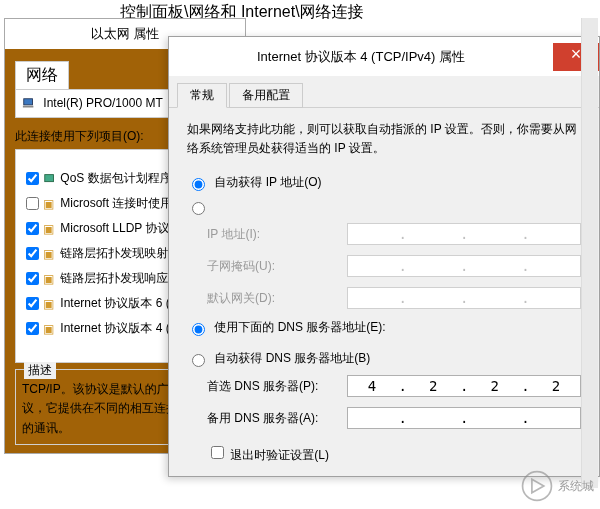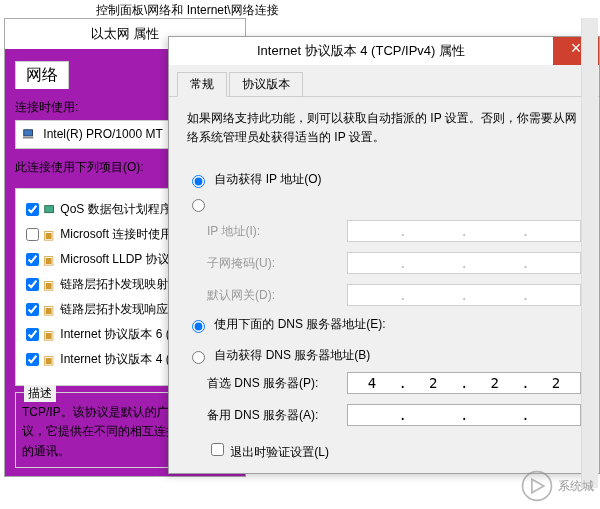--- a/index.html
+++ b/index.html
@@ -7,32 +7,32 @@
     padding: 0;
     width: 600px;
     height: 509px;
     font-family: "Microsoft YaHei", "SimSun", Tahoma, sans-serif;
     font-size: 12px;
     background: #fff;
     overflow: hidden;
     position: relative;
   }
   .breadcrumb {
-    padding: 2px 0 2px 96px;
-    font-size: 12px;
+    padding: 2px 0 2px 120px;
+    font-size: 16px;
     color: #000;
   }
   
   .eth-window {
     position: absolute;
     left: 4px;
     top: 18px;
     width: 240px;
     border: 1px solid #aaa;
-    background: #a21caf;
+    background: #a16207;
   }
   .eth-title {
     background: #fff;
     padding: 6px 0;
     text-align: center;
     font-size: 13px;
   }
   .eth-body { padding: 8px 10px; }
   .tab-strip { margin: 4px 0 0 0; }
   .eth-tab {
@@ -52,22 +52,22 @@
     overflow: hidden;
   }
   .adapter-icon {
     display: inline-block;
     width: 18px;
     vertical-align: middle;
   }
   .items-box {
     background: #fff;
     border: 1px solid #ccc;
-    margin-top: 12px;
-    padding: 8px 0;
+    margin-top: 4px;
+    padding: 16px 0;
     height: 180px;
     overflow: hidden;
   }
   .item-row {
     padding: 3px 6px;
     white-space: nowrap;
   }
   .item-row input[type=checkbox] { vertical-align: middle; margin-right: 4px; }
   .btn-row { text-align: center; margin: 10px 0; }
   .win-btn {
@@ -106,21 +106,21 @@
   .ipv4-window {
     position: absolute;
     left: 168px;
     top: 36px;
     width: 430px;
     box-shadow: -2px 2px 8px rgba(0,0,0,0.2);
     background: #f0f0f0;
     border: 1px solid #a0a0a0;
   }
   .ipv4-titlebar {
-    height: 28px;
+    height: 39px;
     background: #fff;
     display: flex;
     align-items: center;
   }
   .ipv4-title {
     flex: 1;
     text-align: center;
     font-size: 13px;
   }
   .ipv4-close {
@@ -142,21 +142,21 @@
     display: inline-block;
     border: 1px solid #ccc;
     padding: 3px 12px;
     margin-right: -1px;
     font-size: 12px;
     position: relative;
     top: 1px;
   }
   .ipv4-tab.active { background: #f0f0f0; border-bottom-color: #f0f0f0; }
   .ipv4-body { padding: 12px 18px; }
-  .ipv4-desc { line-height: 1.6; margin-bottom: 24px; }
+  .ipv4-desc { line-height: 1.6; margin-bottom: 16px; }
   .radio-row { margin: 6px 0 8px; }
   .radio-row input { vertical-align: middle; margin-right: 6px; }
   .field-row { display: flex; align-items: center; margin: 6px 0 10px 20px; }
   .field-label { width: 140px; color: #9a9a9a; }
   .field-label.enabled { color: #000; }
   .ip-input {
     flex: 1;
     border: 1px solid #b0b0b0;
     height: 20px;
     display: flex;
@@ -181,21 +181,20 @@
 <body>
 
 <div class="breadcrumb">控制面板\网络和 Internet\网络连接</div>
 
 <div class="eth-window">
   <div class="eth-title">以太网 属性</div>
   <div class="eth-body">
     <div class="tab-strip">
       <span class="eth-tab">网络</span>
     </div>
-    <div class="section-label">连接时使用:</div>
     <div class="adapter-box">
       <span class="adapter-icon comp-icon">
         <svg viewBox="0 0 16 16">
             <rect x="2" y="2" width="10" height="7" fill="#3c78c0" stroke="#235"></rect>
             <rect x="1" y="10" width="12" height="2" fill="#888"></rect>
           </svg>
       </span>
       <span>Intel(R) PRO/1000 MT</span>
     </div>
 
@@ -222,21 +221,21 @@
 
 <div class="ipv4-window">
   <div class="ipv4-titlebar">
     <div class="ipv4-title">Internet 协议版本 4 (TCP/IPv4) 属性</div>
     <div class="ipv4-close">
       <span>×</span>
     </div>
   </div>
   <div class="ipv4-tabs">
     <span class="ipv4-tab active">常规</span>
-    <span class="ipv4-tab">协议版本</span>
+    <span class="ipv4-tab">备用配置</span>
   </div>
   <div class="ipv4-body">
     <div class="ipv4-desc">如果网络支持此功能，则可以获取自动指派的 IP 设置。否则，你需要从网络系统管理员处获得适当的 IP 设置。</div>
 
     <div class="radio-row">
       <input type="radio" name="ipmode" checked="" style="">
       <span>自动获得 IP 地址(O)</span>
     </div>
     <div class="radio-row">
       <input type="radio" name="ipmode" style="">

